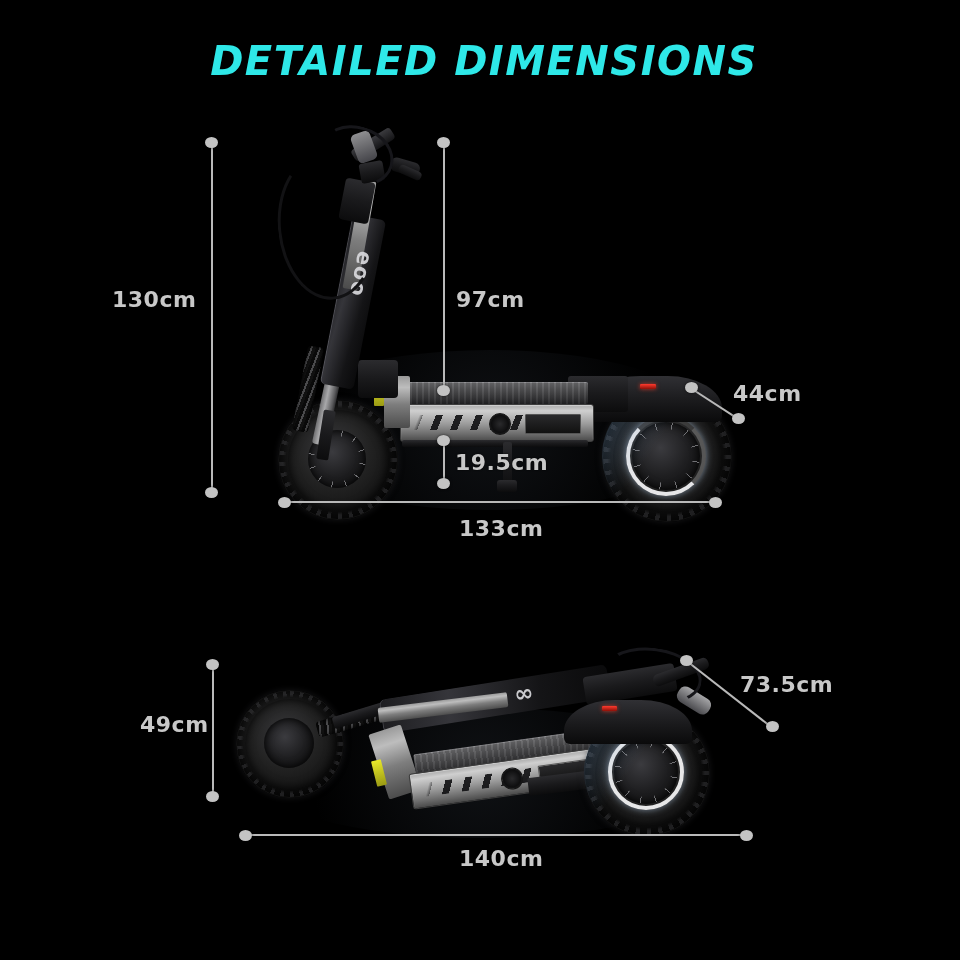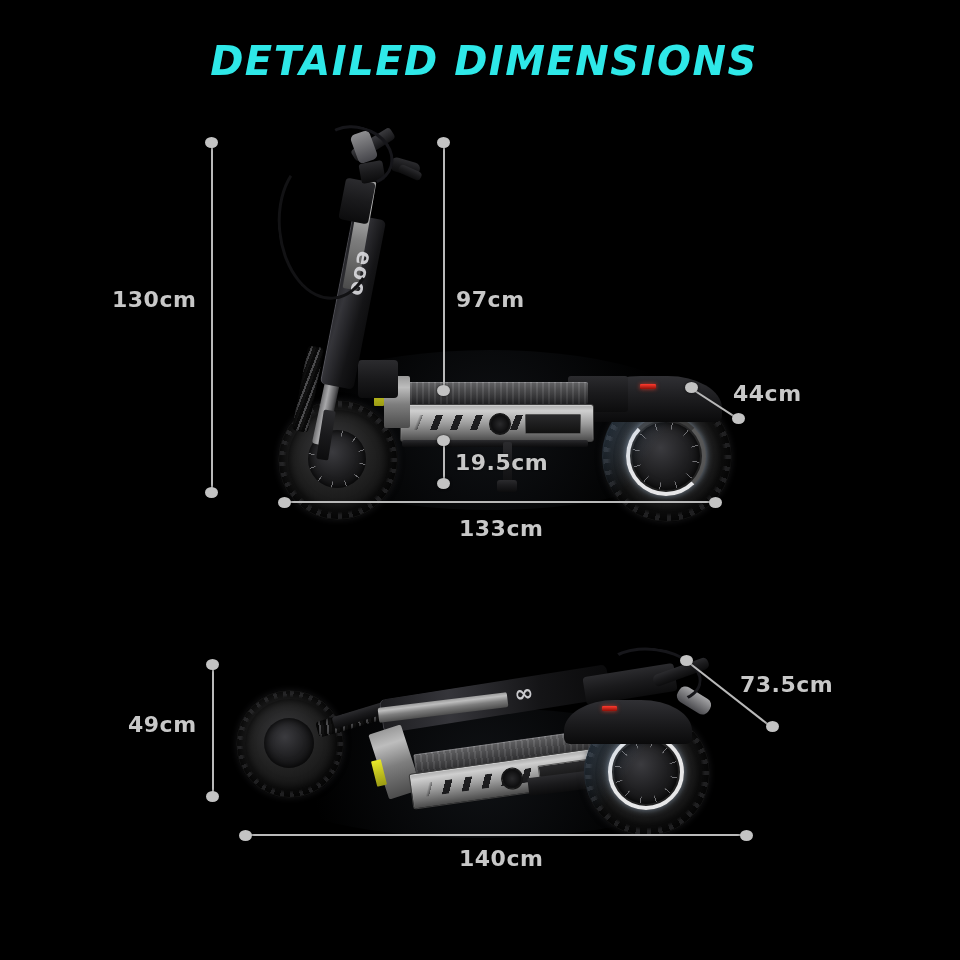--- a/index.html
+++ b/index.html
@@ -397,21 +397,21 @@
   <div class="dim-label" style="left:733px; top:381px;">44cm</div>
 
   <div class="dim-line-h" style="left:285px; top:501px; width:430px;"></div>
   <div class="dot" style="left:278px; top:497px;"></div>
   <div class="dot" style="left:709px; top:497px;"></div>
   <div class="dim-label" style="left:459px; top:516px;">133cm</div>
 
   <div class="dim-line-v" style="left:212px; top:664px; height:132px;"></div>
   <div class="dot" style="left:206px; top:659px;"></div>
   <div class="dot" style="left:206px; top:791px;"></div>
-  <div class="dim-label" style="left:128px; top:712px;">49cm</div>
+  <div class="dim-label" style="left:140px; top:712px;">49cm</div>
 
   <div class="dim-line-diag" style="left:688px; top:661px; width:108px; transform:rotate(38deg);"></div>
   <div class="dot" style="left:680px; top:655px;"></div>
   <div class="dot" style="left:766px; top:721px;"></div>
   <div class="dim-label" style="left:740px; top:672px;">73.5cm</div>
 
   <div class="dim-line-h" style="left:246px; top:834px; width:500px;"></div>
   <div class="dot" style="left:239px; top:830px;"></div>
   <div class="dot" style="left:740px; top:830px;"></div>
   <div class="dim-label" style="left:459px; top:846px;">140cm</div>

